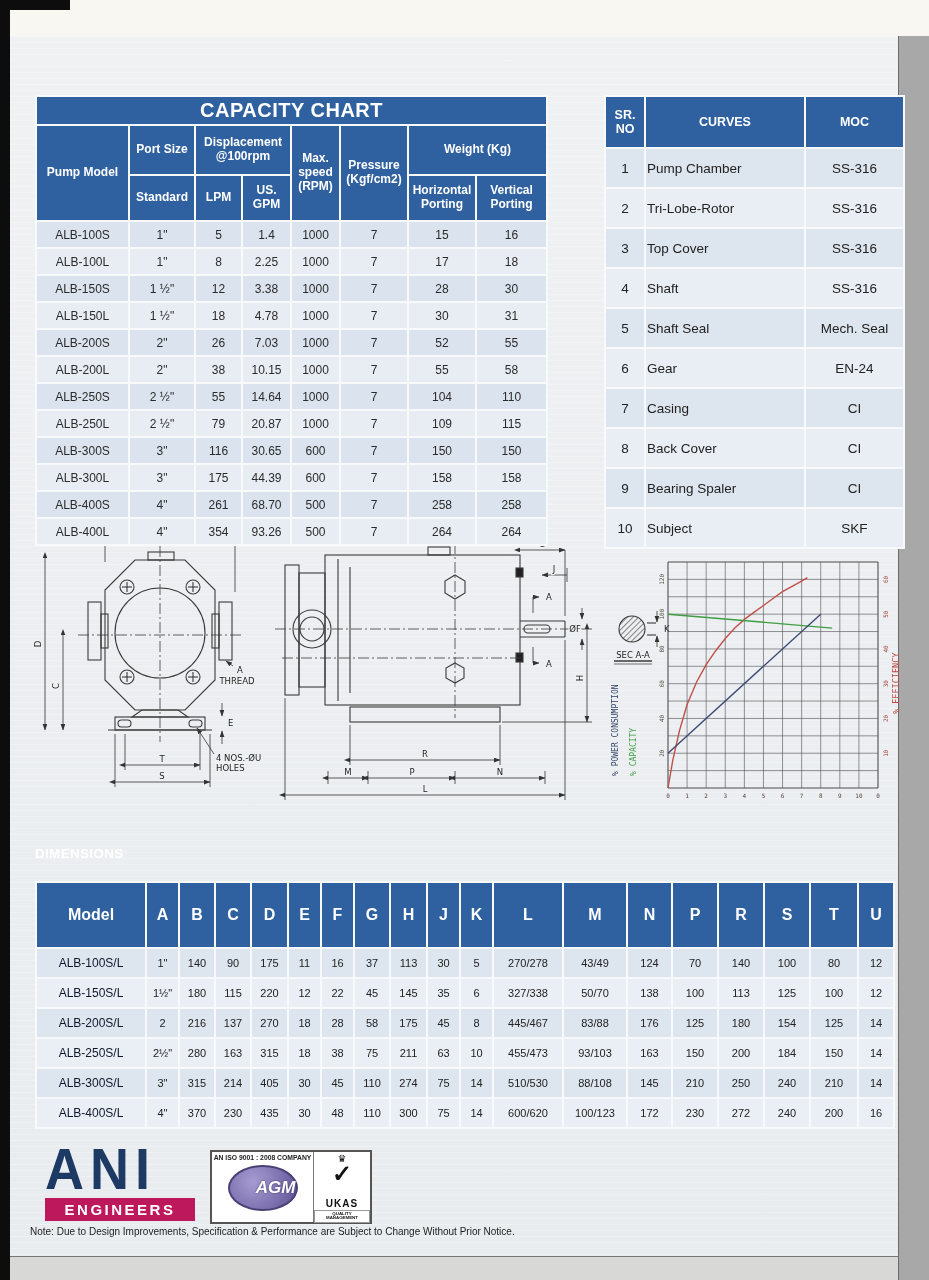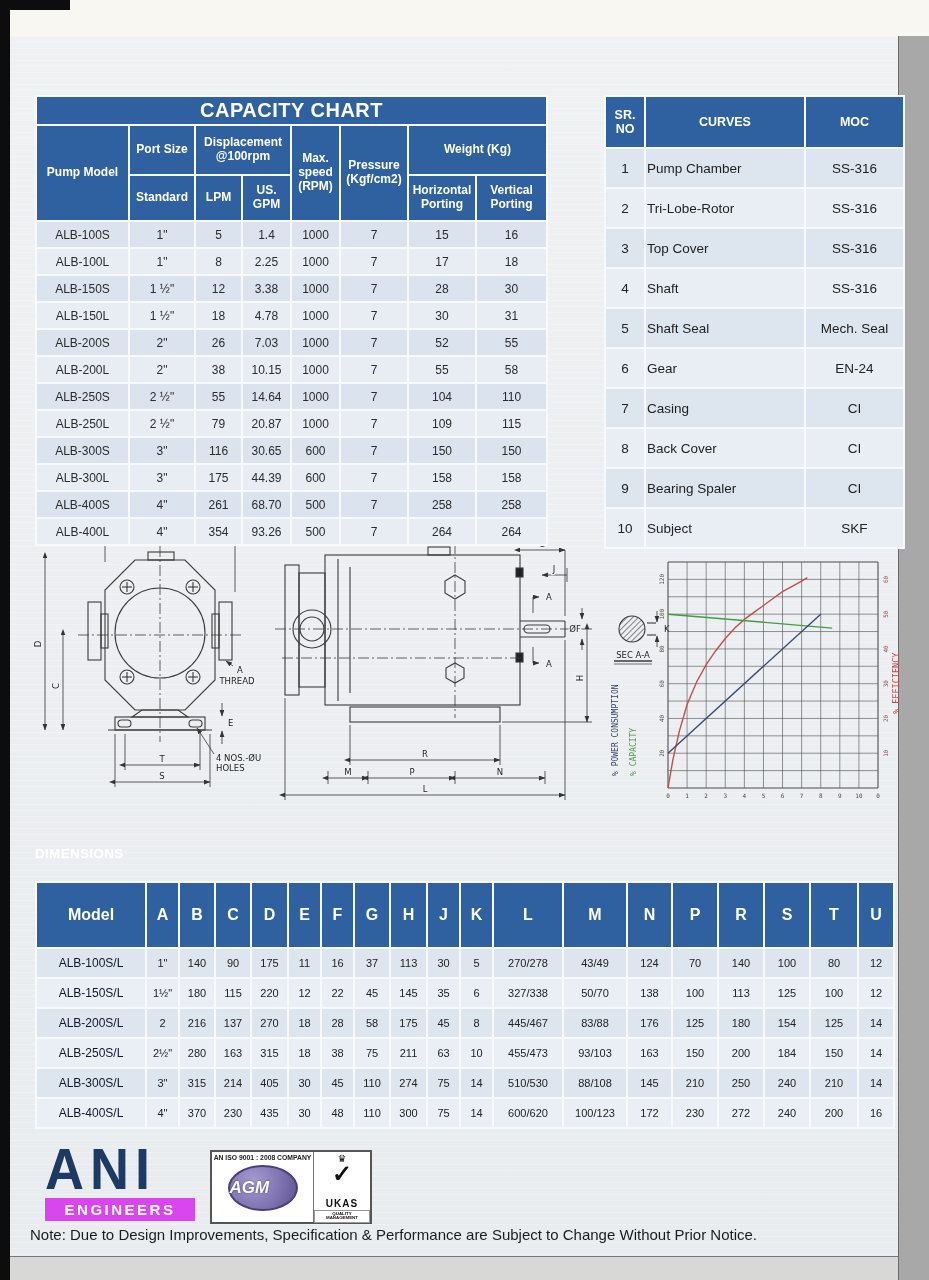--- a/index.html
+++ b/index.html
@@ -47,36 +47,36 @@
   .dim-txt{font-family:"DejaVu Sans",sans-serif;font-size:8.5px;fill:#222;
     paint-order:stroke;stroke:#eef1f3;stroke-width:2.5px;}
   .chart-txt{font-family:"DejaVu Sans Mono",monospace;}
 
   .watermark{position:absolute;left:283px;top:828px;font-family:"DejaVu Serif",serif;
     font-weight:bold;font-size:29px;color:#e41c1c;z-index:4;letter-spacing:.5px;}
   .dim-heading{position:absolute;left:35px;top:846px;font-size:13.5px;font-weight:bold;color:#ffffff;z-index:4;letter-spacing:.3px;}
 
   .logo-block{position:absolute;left:45px;top:1142px;z-index:4;width:150px;}
   .logo-ani{font-size:54px;font-weight:900;color:#1c3a63;letter-spacing:6px;line-height:1;transform:scaleY(1.05);}
-  .logo-eng{margin-top:2px;background:#d946ef;color:#fff;font-weight:bold;font-size:15px;
+  .logo-eng{margin-top:2px;background:#be185d;color:#fff;font-weight:bold;font-size:15px;
     letter-spacing:2.5px;text-align:center;padding:3px 0;width:150px;}
   .cert-box{position:absolute;left:210px;top:1150px;width:158px;height:70px;background:#fff;
     border:2px solid #555;display:flex;z-index:4;}
   .cert-left{flex:1;display:flex;flex-direction:column;align-items:center;padding-top:2px;}
   .iso-text{font-size:6.8px;font-weight:bold;color:#222;white-space:nowrap;}
   .agm-globe{margin-top:4px;width:66px;height:42px;border-radius:50%;
     background:radial-gradient(circle at 35% 35%,#a79cd0,#7b6fae 60%,#5a4f8c);
-    border:2px solid #4a4076;display:flex;align-items:center;justify-content:flex-start;}
+    border:2px solid #4a4076;display:flex;align-items:center;justify-content:flex-end;}
   .agm-globe span{color:#fff;font-weight:bold;font-style:italic;font-size:17px;text-shadow:0 0 2px #3a3366;}
   .ukas-box{width:56px;border-left:1.5px solid #777;display:flex;flex-direction:column;align-items:center;line-height:1;padding-top:2px;}
   .ukas-crown{font-size:10px;color:#111;}
   .ukas-check{font-size:24px;font-weight:bold;color:#111;margin:-2px 0;}
   .ukas-name{font-size:10px;font-weight:bold;letter-spacing:1px;color:#111;margin-top:15px;}
   .ukas-sub{font-size:4.4px;font-weight:bold;color:#111;text-align:center;margin-top:1px;border:1px solid #999;padding:1px 2px;}
-  .note{position:absolute;left:30px;top:1226px;font-size:15px;color:#1c1c1c;z-index:4;}
+  .note{position:absolute;left:30px;top:1226px;font-size:10px;color:#1c1c1c;z-index:4;}
 </style>
 </head>
 <body>
 
 <div id="canvas">
   <div class="page-top-band"></div>
   <div class="page-main"></div>
   <div class="corner-black"></div>
   <div class="page-right-strip"></div>
   <div class="page-bottom"></div>

